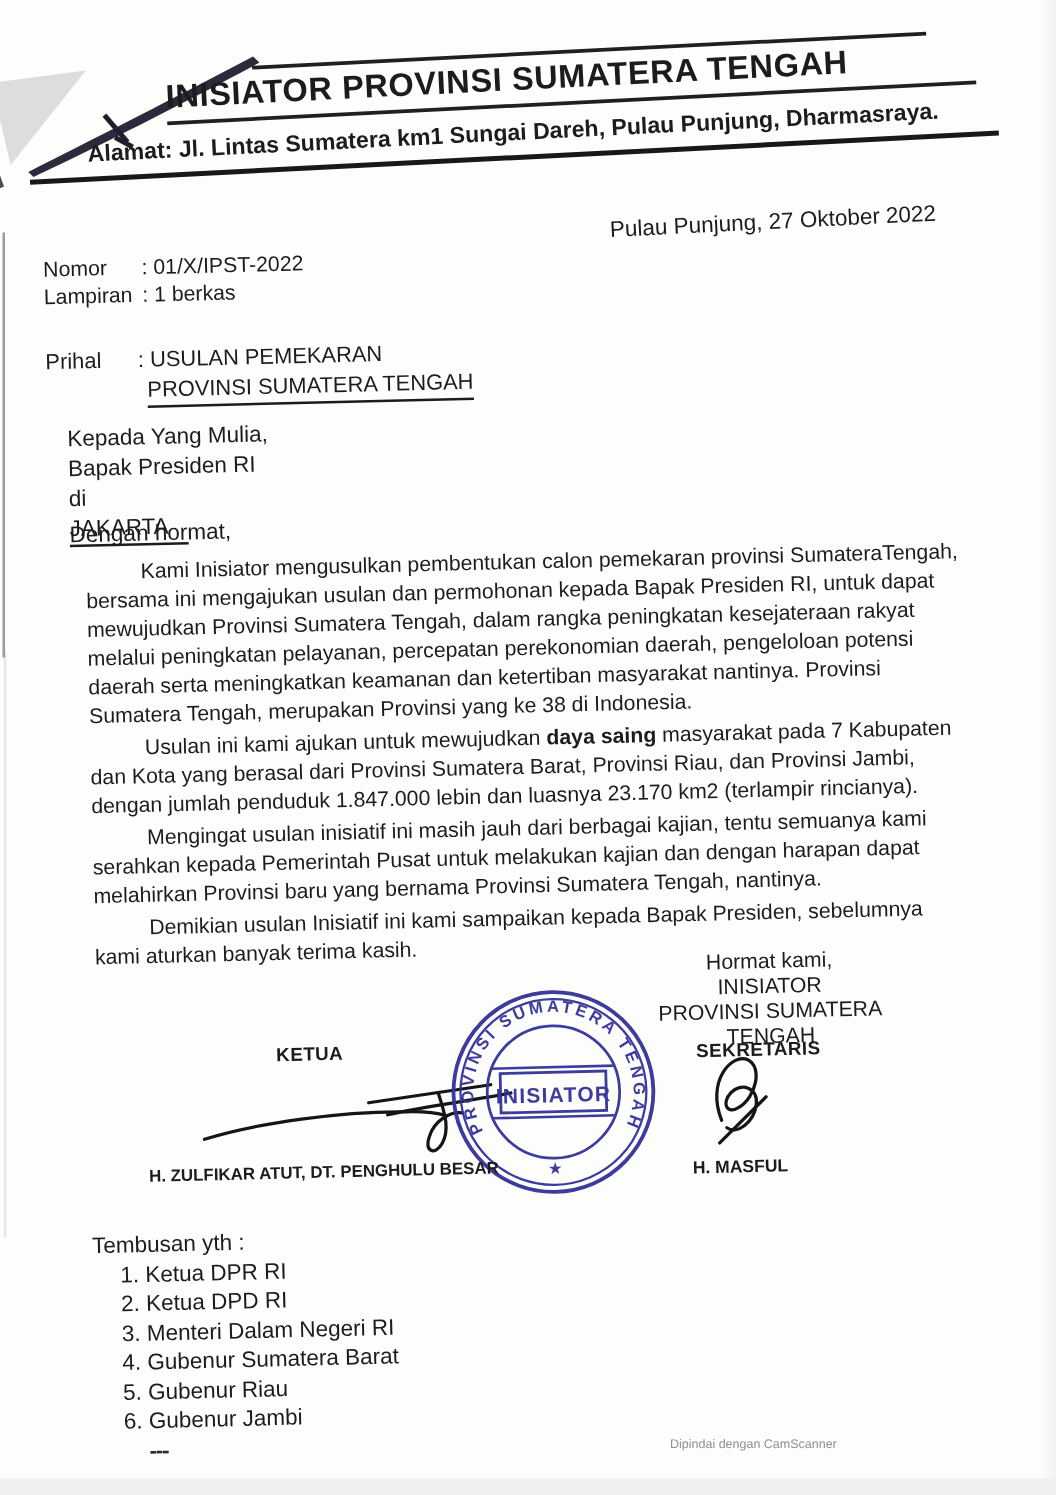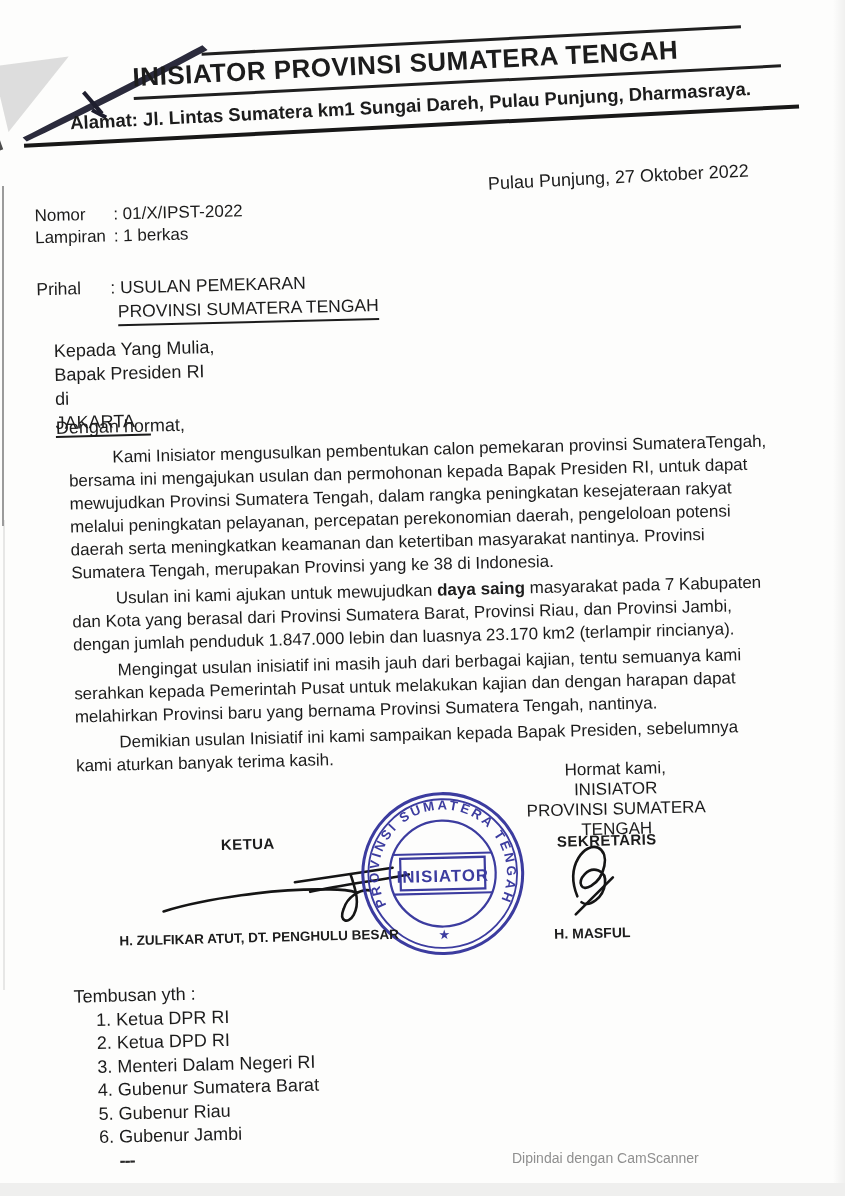--- a/index.html
+++ b/index.html
@@ -59,21 +59,21 @@
   .name-right { left:546px; top:929px; font-size:14px; }
   .stamp { position:absolute; left:352px; top:790px; opacity:.95; }
   .sig-left { position:absolute; left:148px; top:843px; }
   .sig-right { position:absolute; left:540px; top:838px; }
 
   
   .cc-block { position:absolute; left:64px; top:977px; font-size:18px; line-height:23.5px; }
   .cc-items { margin-left:22px; }
   .cc-end { margin-left:42px; font-weight:bold; letter-spacing:-1px; color:#2a2a2a; }
 
-  .watermark { position:absolute; left:512px; top:1150px; font-size:14px; color:#8f8f8f; }
+  .watermark { position:absolute; left:536px; top:1150px; font-size:10px; color:#8f8f8f; }
 </style>
 </head>
 <body>
 
 <div class="page">
 
   <div class="edge-line"></div>
   <div class="edge-line-faint"></div>
   <div class="right-shade"></div>
 

